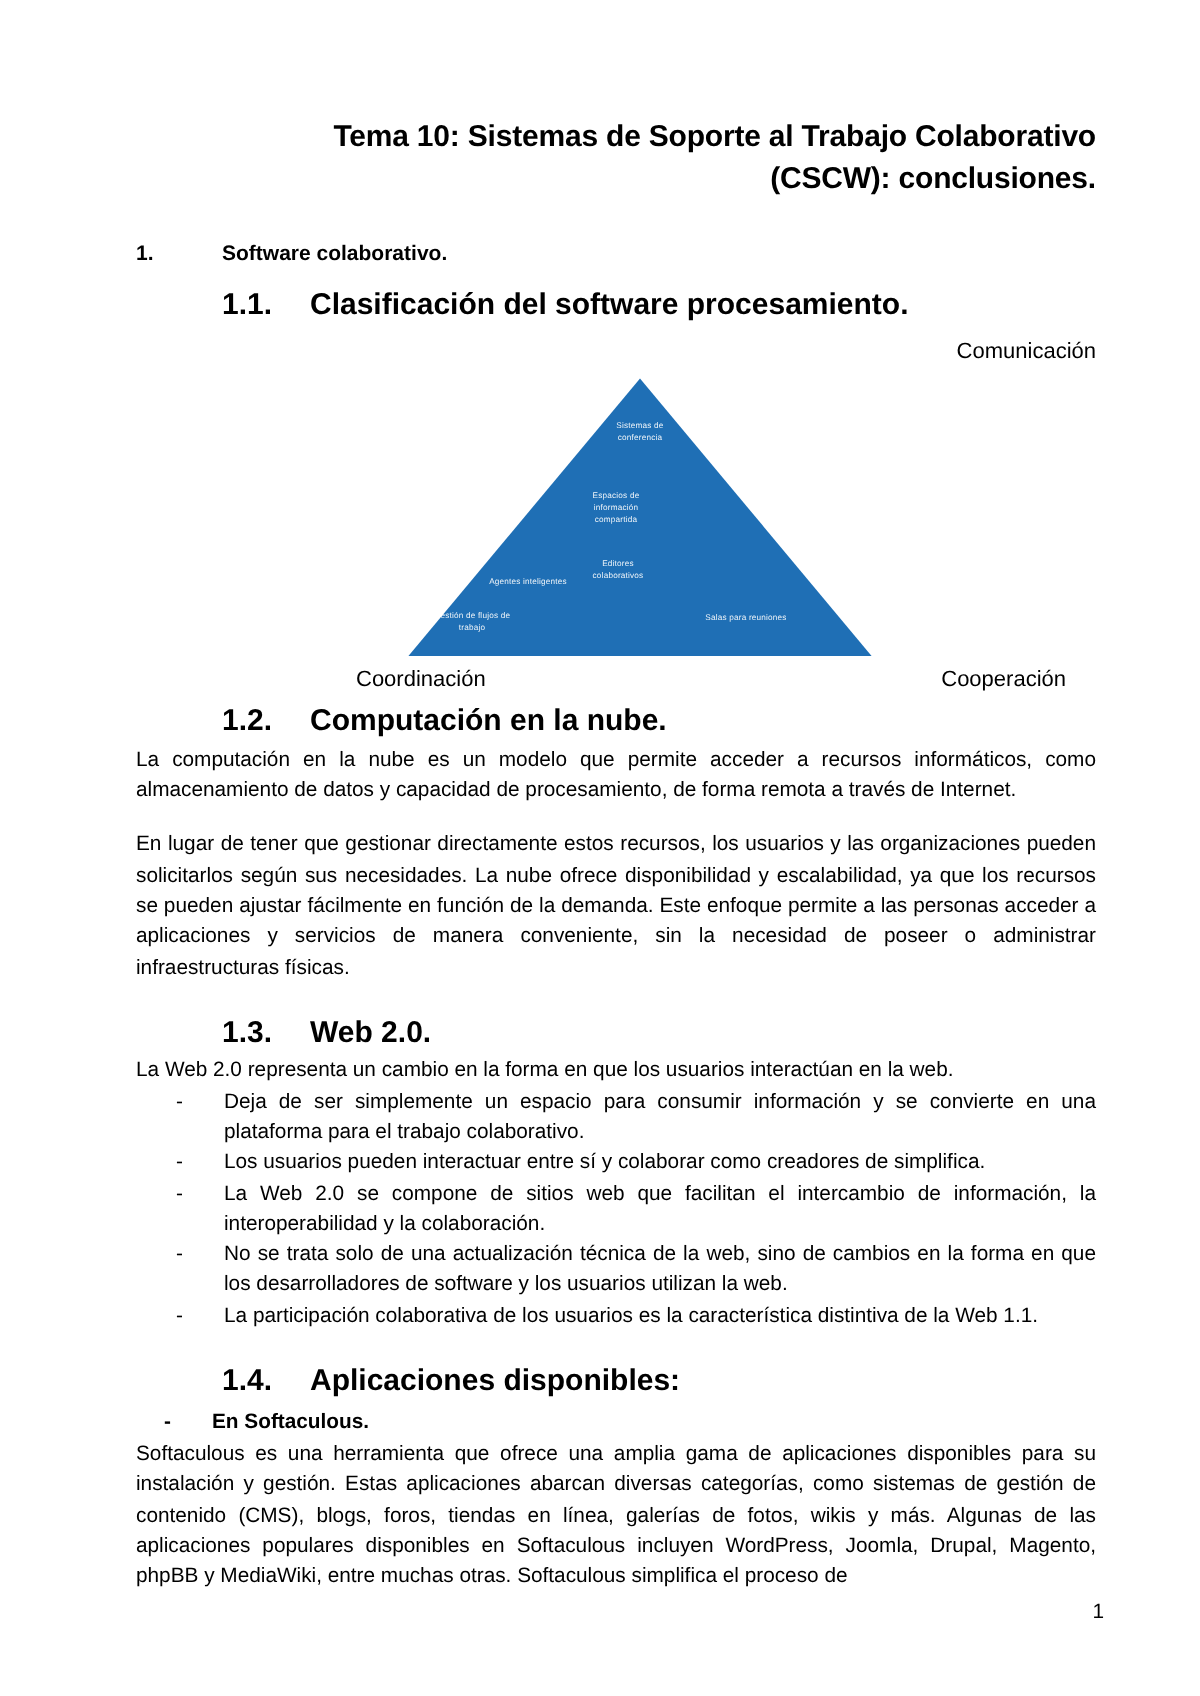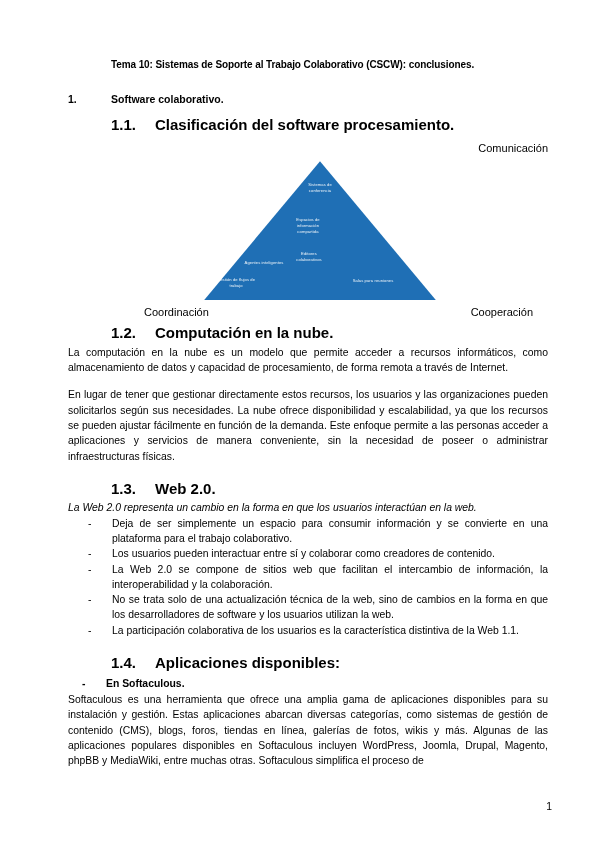--- a/index.html
+++ b/index.html
@@ -15,25 +15,26 @@
     overflow: hidden;
   }
   .page {
     position: relative;
     width: 600px;
     height: 848px;
     box-sizing: border-box;
     padding: 58px 52px 40px 68px;
   }
   .doc-title {
-    font-size: 10px;
+    font-size: 15px;
     font-weight: bold;
     letter-spacing: -0.1px;
     margin: 0 0 20px 43px;
     line-height: 1.4;
+    text-align: right;
   }
   .h-lvl1 {
     font-size: 10.5px;
     font-weight: bold;
     margin: 0 0 6px 0;
     display: flex;
     line-height: 1.5;
   }
   .h-lvl1 .num { width: 43px; flex: none; }
   .h-lvl2 {
@@ -91,31 +92,31 @@
   }
   .bottom-labels {
     position: absolute;
     left: 0;
     right: 0;
     bottom: 0;
     display: flex;
     justify-content: space-between;
     font-size: 11px;
   }
-  .bottom-labels .left { margin-left: 76px; }
+  .bottom-labels .left { margin-left: 110px; }
   .bottom-labels .right { margin-right: 15px; }
 
   
   p.body {
     font-size: 10.4px;
     line-height: 1.47;
     text-align: justify;
     margin: 0 0 12px 0;
   }
-  p.tight { margin-bottom: 0; font-style: italic; }
+  p.tight { margin-bottom: 0; }
   ul.dashes {
     list-style: none;
     margin: 0 0 0 0;
     padding: 0;
   }
   ul.dashes li {
     font-size: 10.4px;
     line-height: 1.47;
     text-align: justify;
     display: flex;
@@ -203,21 +204,21 @@
 
   <p class="body tight">La Web 2.0 representa un cambio en la forma en que los usuarios interactúan en la web.</p>
 
   <ul class="dashes">
     <li>
       <span class="dash">-</span>
       <span class="txt">Deja de ser simplemente un espacio para consumir información y se convierte en una plataforma para el trabajo colaborativo.</span>
     </li>
     <li>
       <span class="dash">-</span>
-      <span class="txt">Los usuarios pueden interactuar entre sí y colaborar como creadores de contenido.</span>
+      <span class="txt">Los usuarios pueden interactuar entre sí y colaborar como creadores de simplifica.</span>
     </li>
     <li>
       <span class="dash">-</span>
       <span class="txt">La Web 2.0 se compone de sitios web que facilitan el intercambio de información, la interoperabilidad y la colaboración.</span>
     </li>
     <li>
       <span class="dash">-</span>
       <span class="txt">No se trata solo de una actualización técnica de la web, sino de cambios en la forma en que los desarrolladores de software y los usuarios utilizan la web.</span>
     </li>
     <li>

